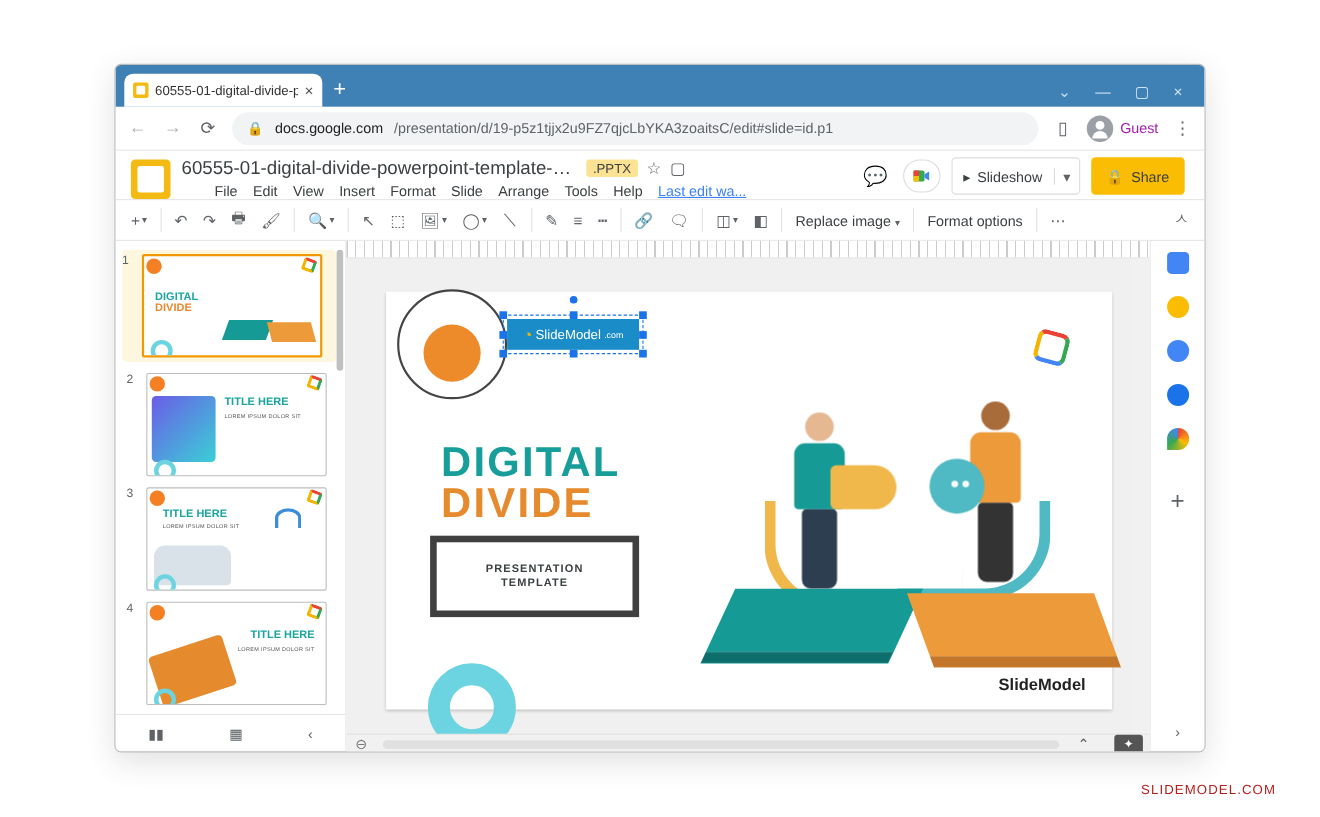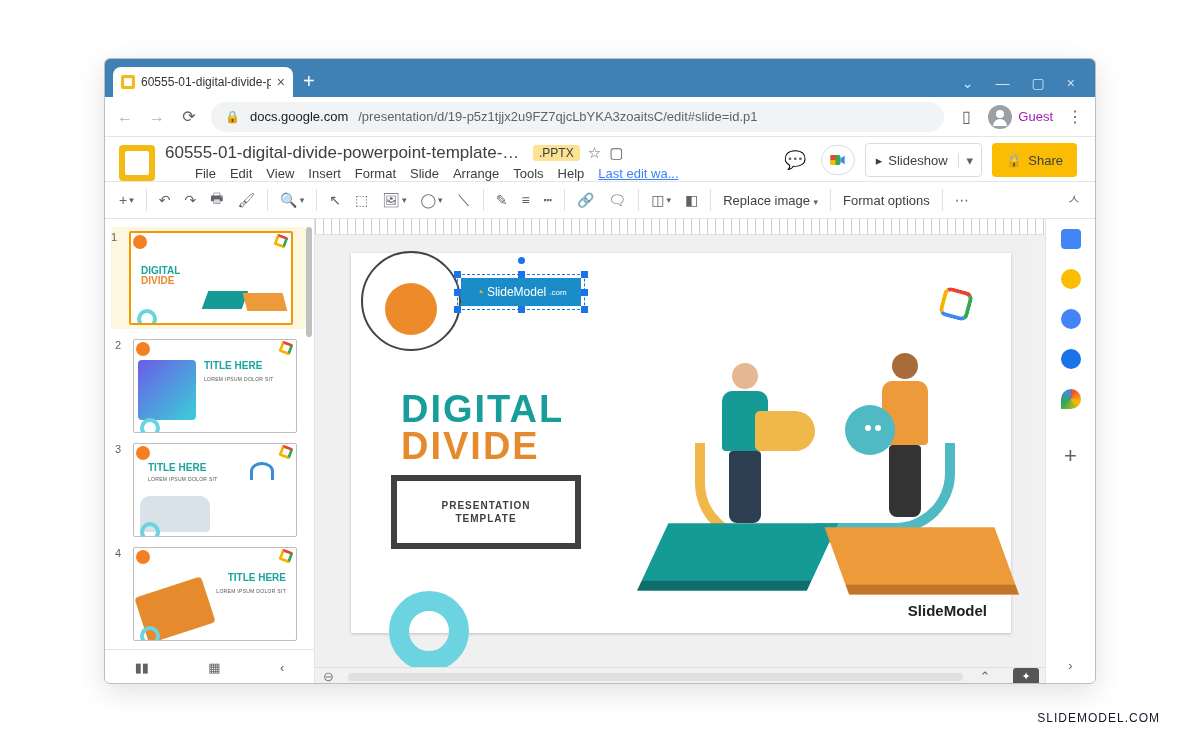--- a/index.html
+++ b/index.html
@@ -65,21 +65,21 @@
   .tb-dot-top { position:absolute; top:2px; left:2px; width:14px; height:14px; border-radius:50%; background:#f48023;}
   .tb-dot-bl { position:absolute; bottom:-6px; left:6px; width:20px; height:20px; border-radius:50%; border:4px solid #6bd4e0; background:transparent;}
   .tb-ring-tr { position:absolute; top:2px; right:4px; width:12px; height:12px; border-radius:3px; border:3px solid #f4b400; border-top-color:#ea4335; border-right-color:#34a853; transform:rotate(20deg);}
   .tb-title-teal { position:absolute; color:#1aa5a0; font-weight:800; font-size:10px;}
   .tb-title-orange { position:absolute; color:#e68a2e; font-weight:800; font-size:10px;}
   .tb-sub { position:absolute; color:#555; font-size:5px; letter-spacing:0.3px;}
   
   .canvas-col { flex: 1; display: flex; flex-direction: column; background: #f0f0f0; position: relative;}
   .ruler-h { height: 16px; background: #fff; border-bottom: 1px solid #e0e0e0; background-image: repeating-linear-gradient(to right,#ccc 0,#ccc 1px,transparent 1px,transparent 8px);}
   .canvas-wrap { flex: 1; position: relative; overflow: hidden;}
-  .slide { position: absolute; top: 18px; left: 36px; width: 660px; height: 380px; background: #fff; box-shadow: 0 1px 3px rgba(0,0,0,0.2); }
+  .slide { position: absolute; top: 30px; left: 36px; width: 660px; height: 380px; background: #fff; box-shadow: 0 1px 3px rgba(0,0,0,0.2); }
   
   .s-orange-dot { position:absolute; top:30px; left:34px; width:52px; height:52px; border-radius:50%; background:#ed8b2b;}
   .s-ring { position:absolute; top:-2px; left:10px; width:100px; height:100px; border-radius:50%; border:2px solid #444;}
   .s-logo { position:absolute; top:25px; left:110px; width:120px; height:28px; background:#1a8cc8; color:#fff; font-size:12px; display:flex; align-items:center; justify-content:center; gap:3px;}
   .s-logo::before{content:'◔'; color:#f5b400; font-size:14px;}
   .sel-handles { position:absolute; top:21px; left:106px; width:128px; height:36px; border:1px dashed #1a73e8;}
   .sel-handles i { position:absolute; width:7px; height:7px; background:#1a73e8;}
   .h1{top:-4px;left:-4px;} .h2{top:-4px;right:-4px;} .h3{bottom:-4px;left:-4px;} .h4{bottom:-4px;right:-4px;}
   .h5{top:-4px;left:calc(50% - 3px);} .h6{bottom:-4px;left:calc(50% - 3px);} .h7{left:-4px;top:calc(50% - 3px);} .h8{right:-4px;top:calc(50% - 3px);}
   .rot{top:-18px;left:calc(50% - 3px);border-radius:50%;}
@@ -112,21 +112,21 @@
   .side-rail { width: 50px; border-left: 1px solid #e5e5e5; display:flex; flex-direction:column; align-items:center; padding-top:10px; gap:20px;}
   .side-ico { width:20px; height:20px; border-radius:4px;}
   .plus { font-size:22px; color:#5f6368; margin-top:14px;}
   .side-caret { margin-top:auto; padding:12px; color:#5f6368;}
   
   .thumb-bottom { height: 36px; border-top: 1px solid #e5e5e5; display: flex; align-items: center; justify-content: space-around; color:#5f6368;}
   .canvas-bottom { height: 18px; background:#f1f1f1; border-top:1px solid #e0e0e0; display:flex; align-items:center;}
   .zoom-out{padding:0 8px;color:#777;}
   .hscroll{flex:1;height:8px;background:#e0e0e0;margin:0 6px;border-radius:4px;}
   .explore{width:26px;height:18px;background:#555;border-radius:3px;margin:0 6px;color:#fff;font-size:11px;display:flex;align-items:center;justify-content:center;}
-  .watermark { position: absolute; right: 40px; bottom: 18px; color: #0f172a; font-size: 12px; letter-spacing: 1px;}
+  .watermark { position: absolute; right: 40px; bottom: 18px; color: #b91c1c; font-size: 12px; letter-spacing: 1px;}
   .upcaret{width:32px;height:18px;display:flex;align-items:center;justify-content:center;color:#5f6368;margin-right:6px;}
 </style>
 </head>
 <body>
 
 <div class="window">
 
   <div class="chrome-top">
     <div class="tab">
       <span class="favicon"></span>

